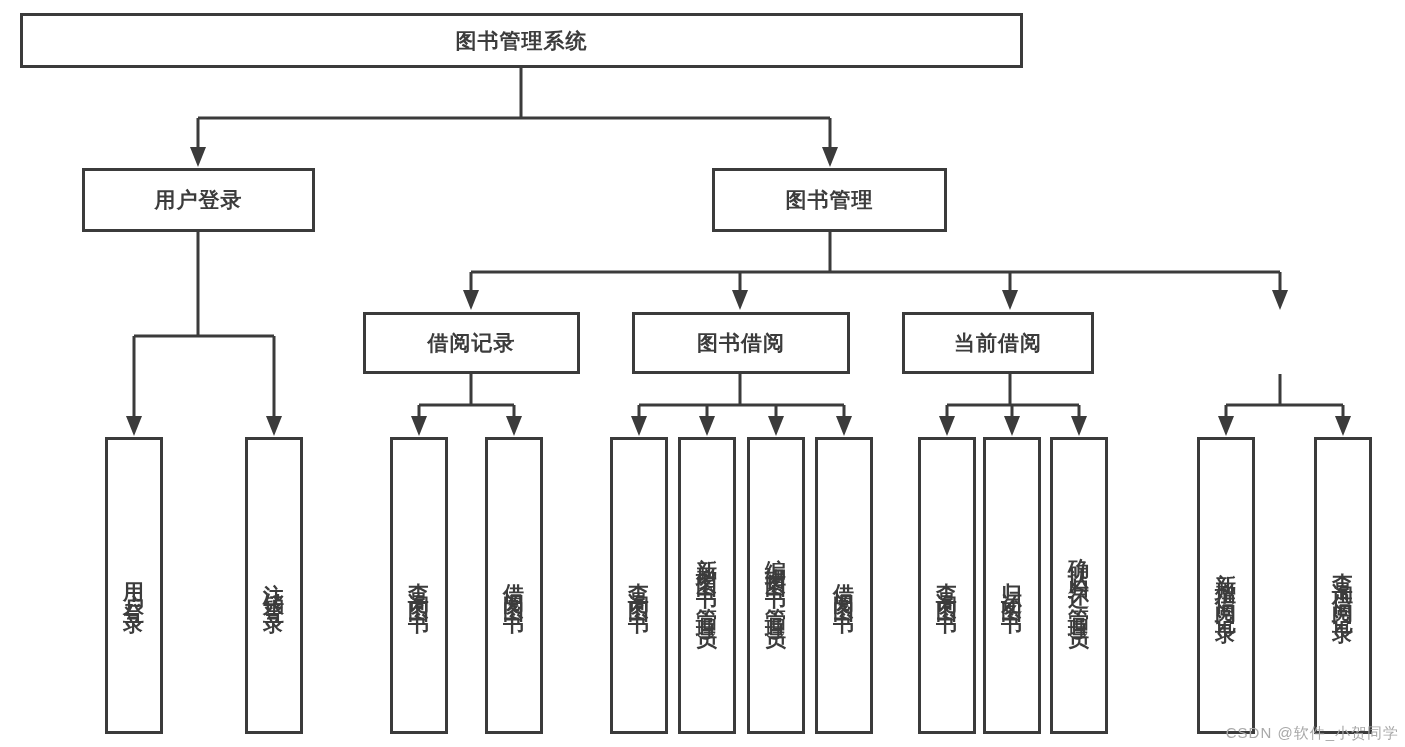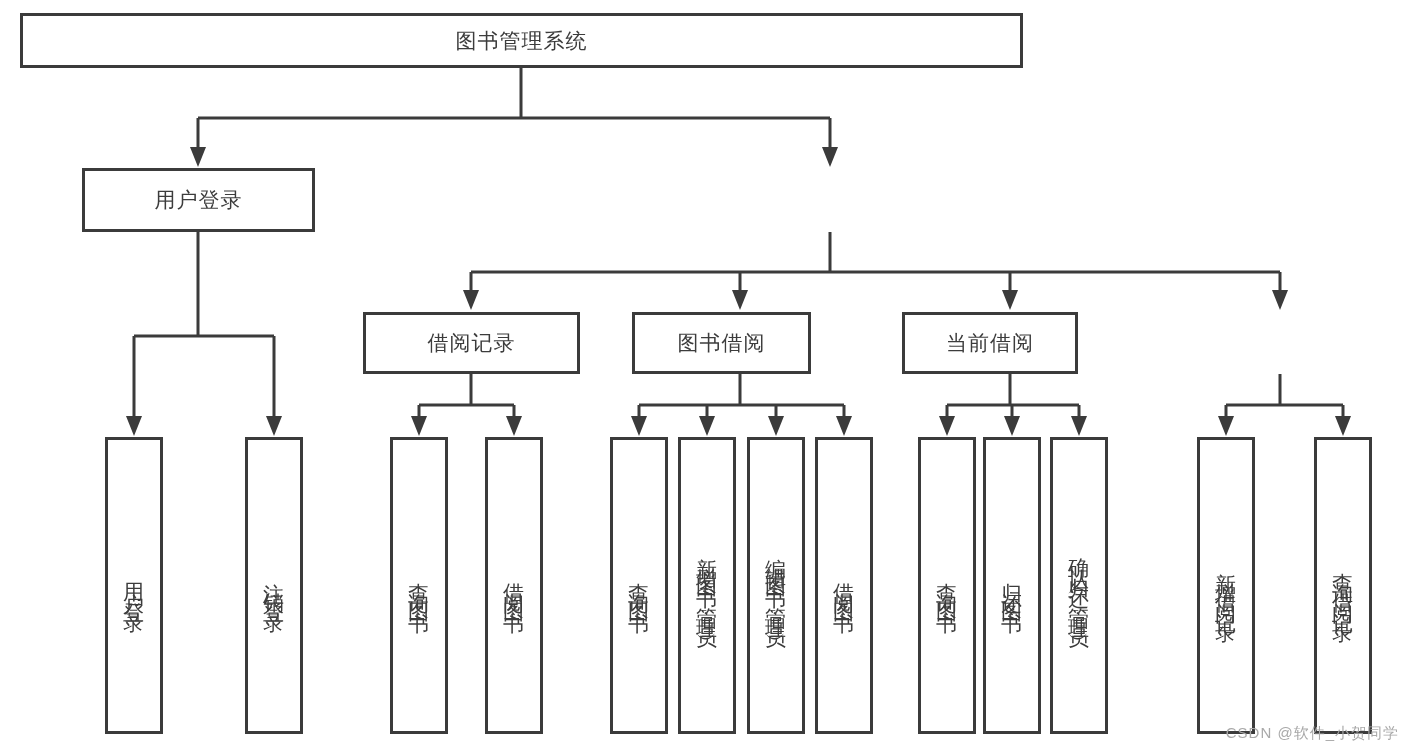--- a/index.html
+++ b/index.html
@@ -24,20 +24,21 @@
   }
   .box {
     position: absolute;
     box-sizing: border-box;
     background: #ffffff;
     border: 3px solid #3b3b3b;
     display: flex;
     align-items: center;
     justify-content: center;
     color: #3c3c3c;
+    font-weight: bold;
   }
   .hbox span {
     font-size: 21px;
     letter-spacing: 1px;
     color: #3c3c3c;
     white-space: nowrap;
   }
   .vbox span {
     writing-mode: vertical-rl;
     text-orientation: mixed;
@@ -92,28 +93,31 @@
     </g>
   </svg>
 
   <div class="box hbox" style="left:20px;top:13px;width:1003px;height:55px">
     <span>图书管理系统</span>
   </div>
 
   <div class="box hbox" style="left:82px;top:168px;width:233px;height:64px">
     <span>用户登录</span>
   </div>
+  <div class="box hbox" style="left:712px;top:168px;width:235px;height:64px">
+    <span>图书管理</span>
+  </div>
 
   <div class="box hbox" style="left:363px;top:312px;width:217px;height:62px">
     <span>借阅记录</span>
   </div>
-  <div class="box hbox" style="left:632px;top:312px;width:179px;height:62px">
+  <div class="box hbox" style="left:632px;top:312px;width:218px;height:62px">
     <span>图书借阅</span>
   </div>
-  <div class="box hbox" style="left:902px;top:312px;width:176px;height:62px">
+  <div class="box hbox" style="left:902px;top:312px;width:192px;height:62px">
     <span>当前借阅</span>
   </div>
 
   <div class="box vbox" style="left:105px;top:437px;width:58px;height:297px">
     <span>用户登录</span>
   </div>
   <div class="box vbox" style="left:245px;top:437px;width:58px;height:297px">
     <span>注销登录</span>
   </div>
 

